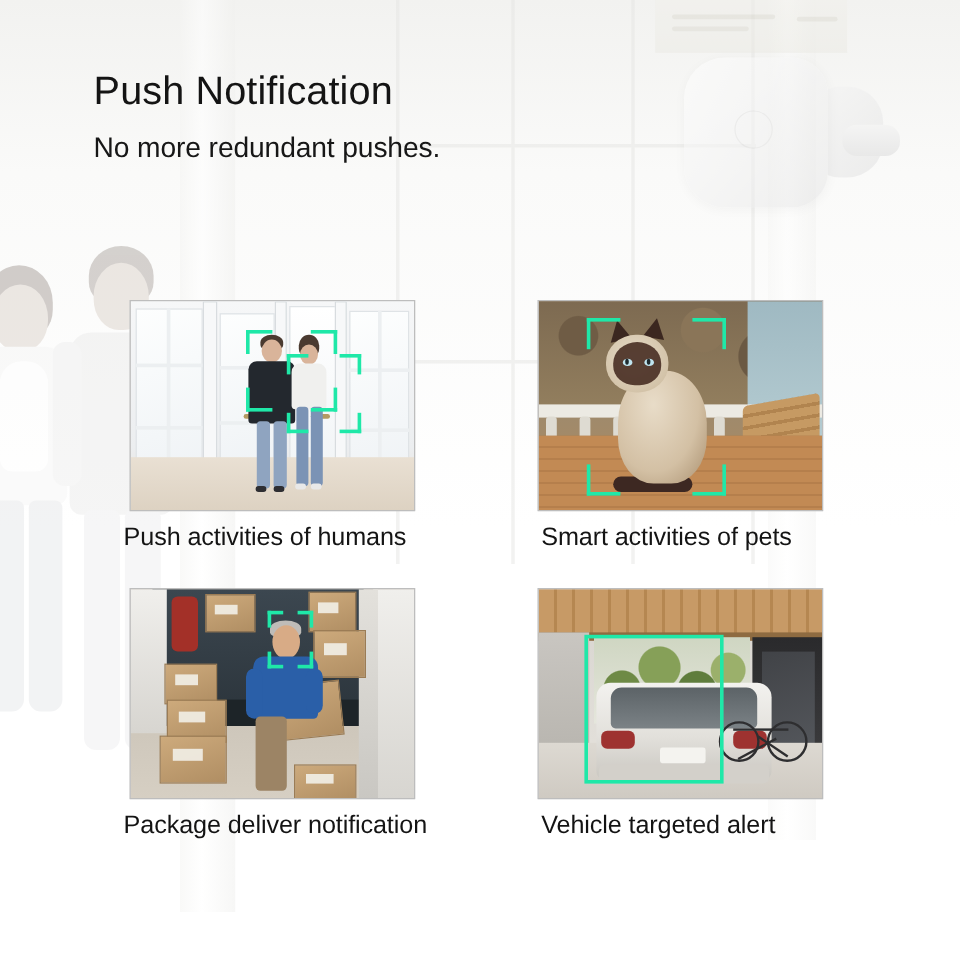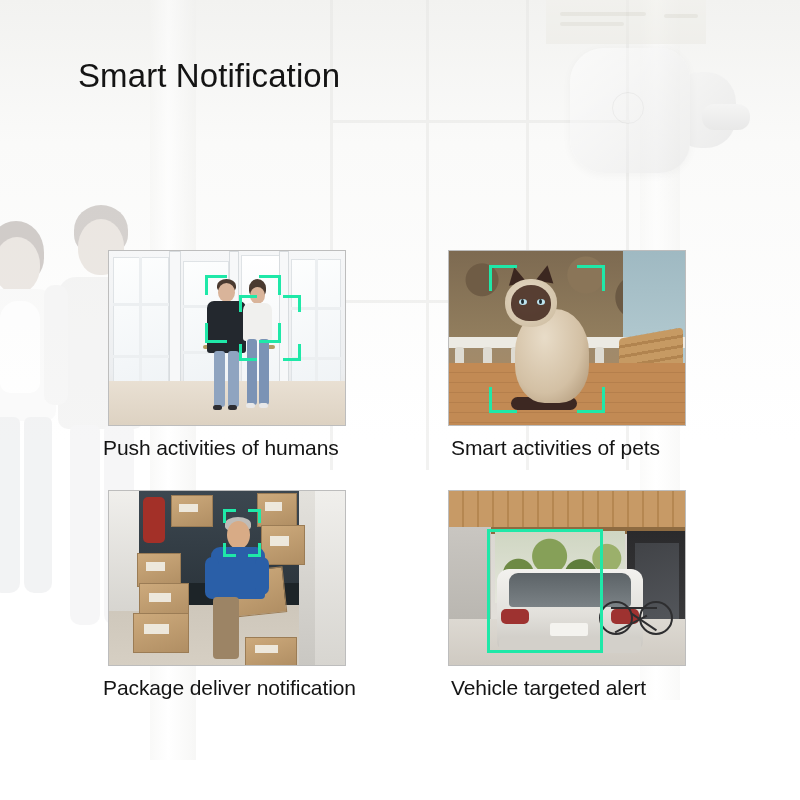--- a/index.html
+++ b/index.html
@@ -211,23 +211,24 @@
           <b style="left:14px;top:22px;width:64px"></b>
           <b style="left:118px;top:14px;width:34px"></b>
         </div>
       <div class="mount"></div>
       <div class="arm2"></div>
       <div class="body"></div>
       <div class="lens"></div>
     </div>
   </div>
 
-  <div class="title">Smart Notification</div>
+  <div class="title">Push Notification</div>
 
   <div class="body-copy">
+    <div>No more redundant pushes.</div>
   </div>
 
   <div class="grid">
 
     <div class="card c0">
       <div class="thumb">
         <div class="s-hum">
           <div class="pane" style="left:4px;top:6px;width:56px;height:150px"></div>
           <div class="mullion" style="left:4px;top:52px;width:56px;height:3px"></div>
           <div class="mullion" style="left:4px;top:104px;width:56px;height:3px"></div>

